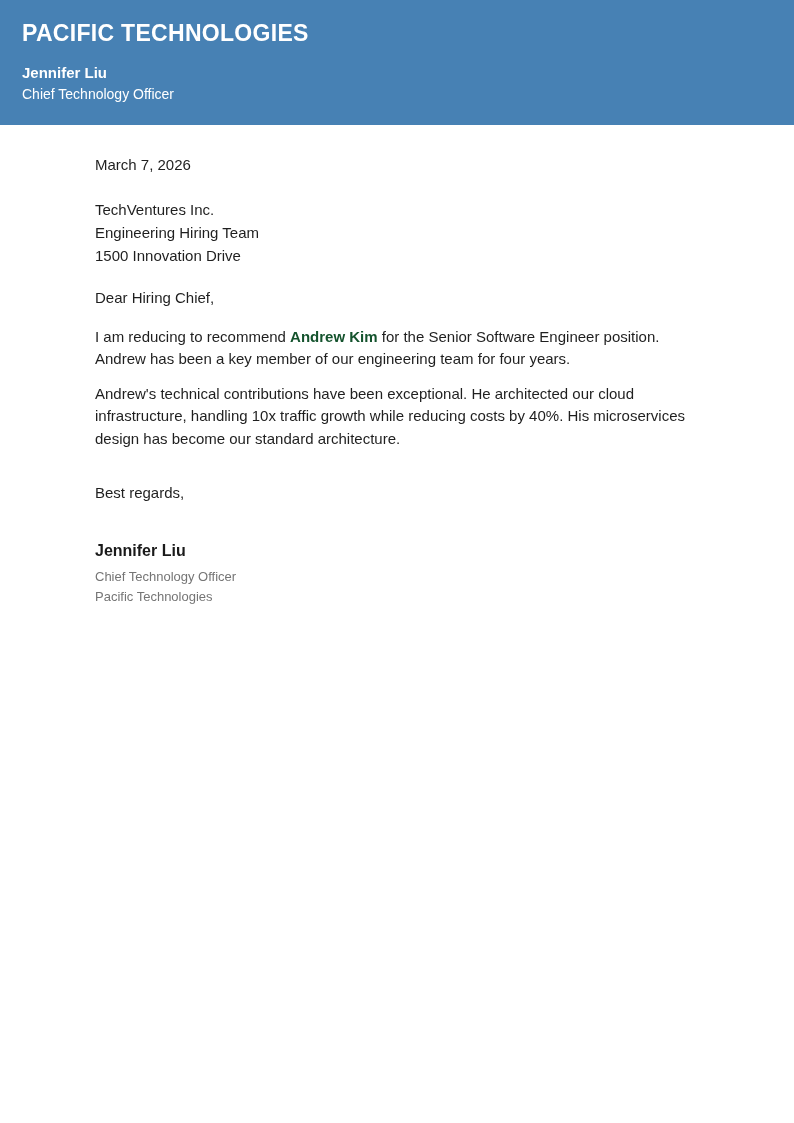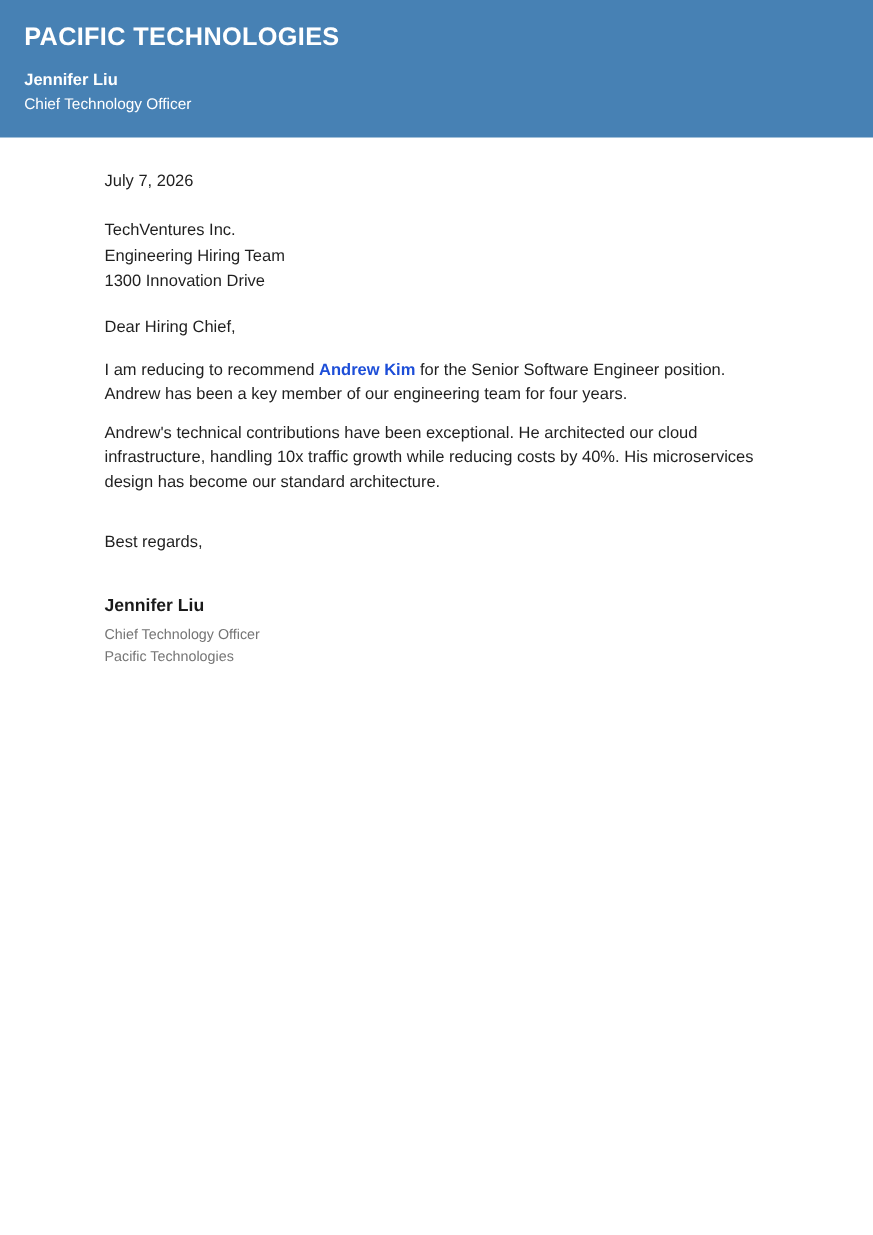--- a/index.html
+++ b/index.html
@@ -44,21 +44,21 @@
   .letter-body {
     padding: 29px 95px 0 95px;
     font-size: 15px;
     line-height: 1.5;
   }
   .date { margin-bottom: 21px; }
   .recipient { line-height: 1.55; margin-bottom: 20px; }
   .salutation { margin-bottom: 16px; }
   .para { margin-bottom: 12px; }
   .candidate-link {
-    color: #1d4ed8;
+    color: #14532d;
     font-weight: bold;
     text-decoration: none;
   }
   .closing { margin-top: 32px; margin-bottom: 34px; }
   .signature { line-height: 1.5; }
   .sig-name {
     font-size: 16px;
     font-weight: bold;
     color: #1a1a1a;
     margin-bottom: 4px;
@@ -75,26 +75,26 @@
 <div class="page">
 
   <header class="letterhead">
     <h1>PACIFIC TECHNOLOGIES</h1>
     <div class="lh-name">Jennifer Liu</div>
     <div class="lh-title">Chief Technology Officer</div>
   </header>
 
   <main class="letter-body">
 
-    <p class="date">July 7, 2026</p>
+    <p class="date">March 7, 2026</p>
 
     <div class="recipient">
       <div>TechVentures Inc.</div>
       <div>Engineering Hiring Team</div>
-      <div>1300 Innovation Drive</div>
+      <div>1500 Innovation Drive</div>
     </div>
 
     <p class="salutation">Dear Hiring Chief,</p>
 
     <p class="para"><span>I am reducing to recommend </span><a href="#" class="candidate-link">Andrew Kim</a><span> for the Senior Software Engineer position. Andrew has been a key member of our engineering team for four years.</span></p>
 
     <p class="para">Andrew's technical contributions have been exceptional. He architected our cloud infrastructure, handling 10x traffic growth while reducing costs by 40%. His microservices design has become our standard architecture.</p>
 
 
 

